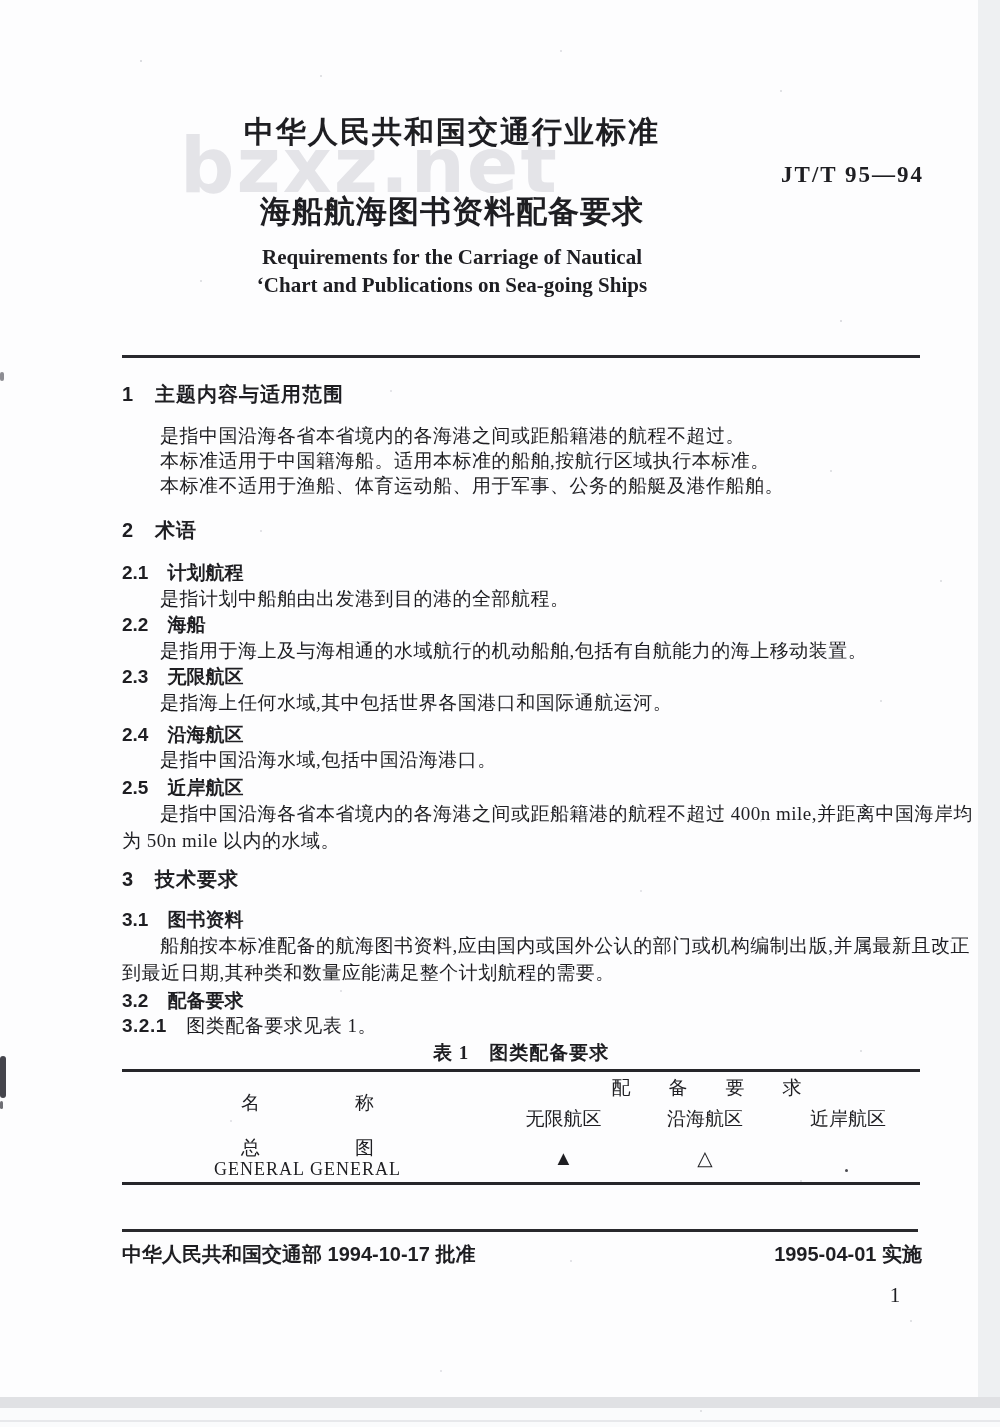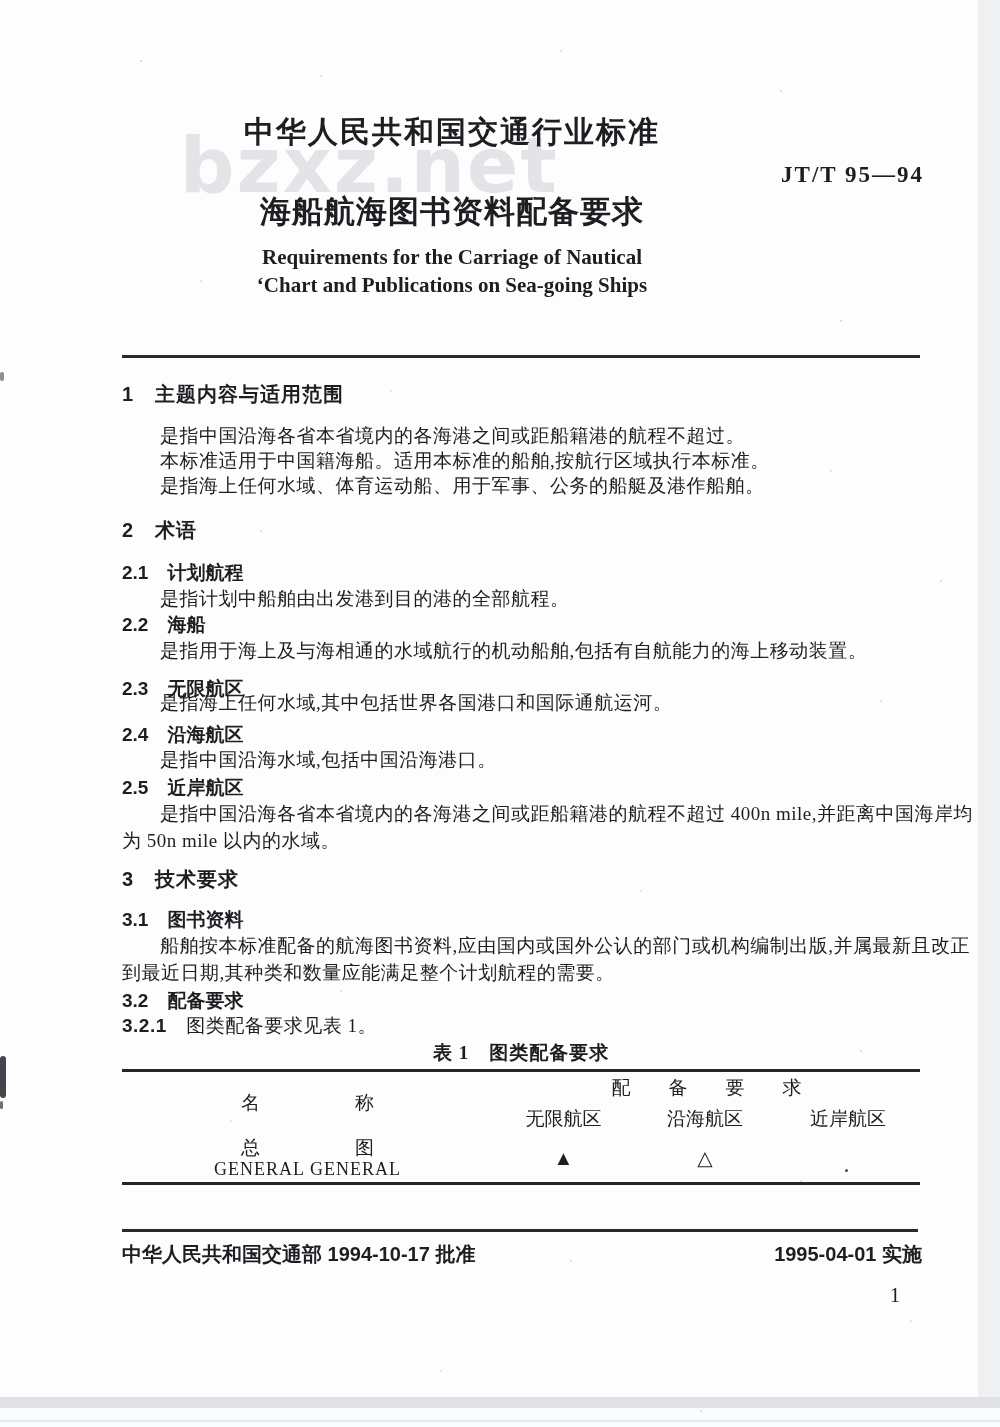--- a/index.html
+++ b/index.html
@@ -103,31 +103,31 @@
   <div class="abs z1 std-code pre">JT/T 95—94</div>
   <div class="abs z1 title-cn sans center pre">海船航海图书资料配备要求</div>
   <div class="abs z1 title-en center pre">Requirements for the Carriage of Nautical</div>
   <div class="abs z1 title-en title-en2 center pre">‘Chart and Publications on Sea-going Ships</div>
 
   <div class="abs rule rule-top"></div>
 
   <div class="abs h-sec sans pre" style="top:381px;">1　主题内容与适用范围</div>
   <div class="abs bodyline indent nowrap" style="top:423px;">是指中国沿海各省本省境内的各海港之间或距船籍港的航程不超过。</div>
   <div class="abs bodyline indent nowrap" style="top:448px;">本标准适用于中国籍海船。适用本标准的船舶,按航行区域执行本标准。</div>
-  <div class="abs bodyline indent nowrap" style="top:473px;">是指海上任何水域、体育运动船、用于军事、公务的船艇及港作船舶。</div>
+  <div class="abs bodyline indent nowrap" style="top:473px;">本标准不适用于渔船、体育运动船、用于军事、公务的船艇及港作船舶。</div>
 
   <div class="abs h-sec sans pre" style="top:517px;">2　术语</div>
 
   <div class="abs t-label sans pre" style="top:560px;">2.1　计划航程</div>
   <div class="abs bodyline indent nowrap" style="top:586px;">是指计划中船舶由出发港到目的港的全部航程。</div>
 
   <div class="abs t-label sans pre" style="top:612px;">2.2　海船</div>
   <div class="abs bodyline indent nowrap" style="top:638px;">是指用于海上及与海相通的水域航行的机动船舶,包括有自航能力的海上移动装置。</div>
 
-  <div class="abs t-label sans pre" style="top:664px;margin-top:12px;">2.3　无限航区</div>
+  <div class="abs t-label sans pre" style="top:664px;">2.3　无限航区</div>
   <div class="abs bodyline indent nowrap" style="top:690px;">是指海上任何水域,其中包括世界各国港口和国际通航运河。</div>
 
   <div class="abs t-label sans pre" style="top:722px;">2.4　沿海航区</div>
   <div class="abs bodyline indent nowrap" style="top:747px;">是指中国沿海水域,包括中国沿海港口。</div>
 
   <div class="abs t-label sans pre" style="top:775px;">2.5　近岸航区</div>
   <div class="abs bodyline indent nowrap" style="top:801px;">是指中国沿海各省本省境内的各海港之间或距船籍港的航程不超过 400n mile,并距离中国海岸均</div>
   <div class="abs bodyline nowrap" style="top:828px;">为 50n mile 以内的水域。</div>
 
   <div class="abs h-sec sans pre" style="top:866px;">3　技术要求</div>

